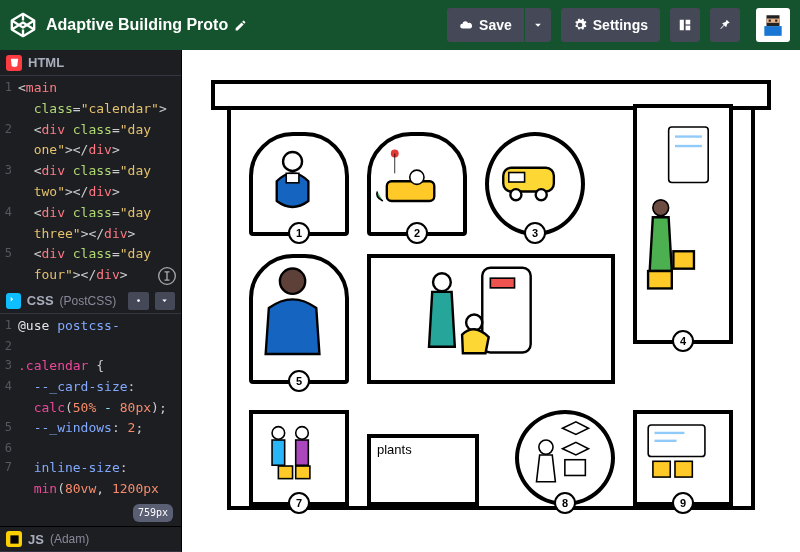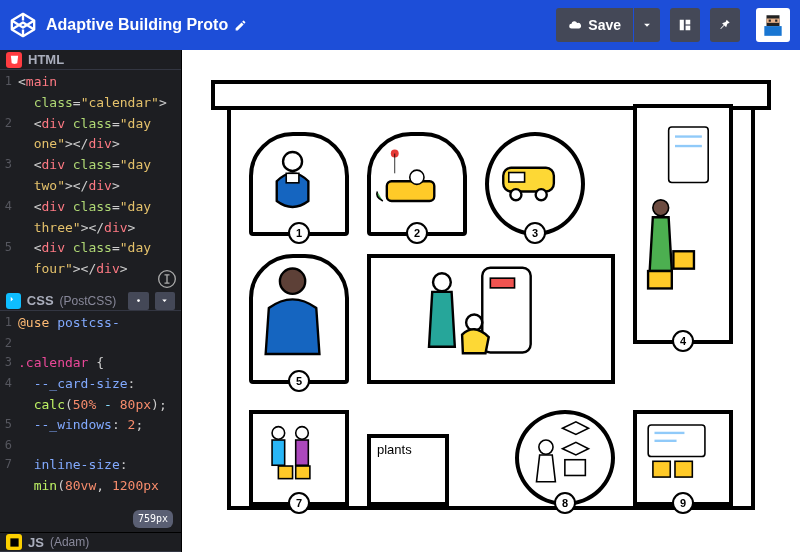--- a/index.html
+++ b/index.html
@@ -1,20 +1,20 @@
 <!DOCTYPE html>
 <html><head>
 <meta charset="utf-8">
 <style>
   * { box-sizing: border-box; margin: 0; padding: 0; }
   html, body { width: 800px; height: 552px; overflow: hidden; font-family: -apple-system, BlinkMacSystemFont, "Segoe UI", sans-serif; background: #131417; color: #e4e4e7; }
   .app { display: flex; flex-direction: column; height: 100%; }
 
   
-  .header { display: flex; align-items: center; background: #1d4ed8; padding: 6px 10px; height: 50px; gap: 10px; }
+  .header { display: flex; align-items: center; background: #14532d; padding: 6px 10px; height: 50px; gap: 10px; }
   .logo { width: 26px; height: 26px; color: #fff; flex-shrink: 0; }
   .title-block { display: flex; flex-direction: column; line-height: 1.15; }
   .title-line { display: flex; align-items: center; gap: 6px; }
   .pen-title { font-size: 16px; font-weight: 700; color: #fff; }
   .edit-icon { width: 13px; height: 13px; color: #fff; }
   .author-line { display: flex; align-items: center; gap: 6px; font-size: 12px; color: #b7bbc8; }
   .pro-badge { background: #ffd500; color: #000; font-weight: 700; font-size: 9px; padding: 1px 4px; border-radius: 2px; }
   .header-spacer { flex: 1; }
   .hbtn { background: #444857; color: #fff; border: none; border-radius: 3px; height: 34px; display: inline-flex; align-items: center; gap: 6px; padding: 0 12px; font-size: 14px; font-weight: 600; cursor: pointer; }
   .hbtn.small { padding: 0 8px; }
@@ -23,21 +23,21 @@
   .btn-group .hbtn:first-child { border-top-right-radius: 0; border-bottom-right-radius: 0; margin-left: 32px; }
   .btn-group .hbtn:last-child { border-top-left-radius: 0; border-bottom-left-radius: 0; margin-left: 1px; padding: 0 6px; }
   .avatar { width: 34px; height: 34px; background: #fff; border-radius: 3px; margin-left: 6px; display: flex; align-items: center; justify-content: center; }
   .avatar svg { width: 26px; height: 26px; }
 
   
   .main { display: flex; flex: 1; min-height: 0; background: #2c303a; }
 
   
   .editors { width: 182px; display: flex; flex-direction: column; background: #1d1e22; border-right: 1px solid #000; }
-  .panel-head { display: flex; align-items: center; background: #1d1e22; border-bottom: 1px solid #333642; height: 20px; padding: 0 6px; gap: 6px; font-size: 13px; }
+  .panel-head { display: flex; align-items: center; background: #1d1e22; border-bottom: 1px solid #333642; height: 26px; padding: 0 6px; gap: 6px; font-size: 13px; }
   .panel-head.collapsed { border-top: 1px solid #000; }
   .lang-badge { width: 16px; height: 16px; border-radius: 3px; display: inline-flex; align-items: center; justify-content: center; }
   .lang-badge svg { width: 11px; height: 11px; }
   .lang-html { background: #ff3c41; }
   .lang-css  { background: #0ebeff; }
   .lang-js   { background: #fcd000; }
   .panel-title { font-weight: 700; color: #aaaebc; }
   .panel-sub { color: #88889a; font-size: 12px; }
   .panel-head .spacer { flex: 1; }
   .mini-btn { background: #444857; border: none; width: 22px; height: 18px; border-radius: 2px; display: inline-flex; align-items: center; justify-content: center; cursor: pointer; }
@@ -47,22 +47,22 @@
   .code-line { display: flex; white-space: pre-wrap; word-break: break-all; }
   .gutter { width: 18px; text-align: right; color: #56575f; padding-right: 6px; flex-shrink: 0; user-select: none; font-size: 12px; }
   .code-text { flex: 1; padding-right: 12px; }
   .tok-tag    { color: #ff7a84; }
   .tok-attr   { color: #b0d975; }
   .tok-val    { color: #e4c16b; }
   .tok-punc   { color: #ccc; }
   .tok-var    { color: #82aaff; }
   .tok-num    { color: #f78c6c; }
   .tok-sel    { color: #ec4899; }
-  .tok-at     { color: #fdba74; }
-  .tok-fn     { color: #bef264; }
+  .tok-at     { color: #e5e5e5; }
+  .tok-fn     { color: #ec4899; }
   .tok-op     { color: #89ddff; }
 
   .cursor-badge { position: absolute; bottom: 4px; right: 8px; background: #5a5f73; color: #fff; font-size: 10px; padding: 1px 5px; border-radius: 6px; }
   .ibeam { position: absolute; width: 20px; height: 20px; color: #999; }
 
   
   .preview { flex: 1; background: #fff; display: flex; justify-content: center; padding: 30px 10px 0 10px; overflow: hidden; }
   .building { width: 560px; }
   .roof { border: 4px solid #000; height: 30px; background: #fff; }
   .body { border: 4px solid #000; border-top: none; margin: 0 16px; padding: 22px 18px 0 18px; display: flex; flex-direction: column; gap: 18px; }
@@ -74,21 +74,21 @@
   .scene svg { width: 86%; height: 86%; }
 
   
   .row1 .win { width: 100px; height: 104px; }
   .row1 .gap-fill { flex: 1; }
   .row2 .win.a { width: 100px; height: 130px; }
   .row2 .win.b { flex: 1; height: 130px; }
   .row2 .win.c { width: 100px; height: 240px; margin-top: -150px; }
   .row3 { margin-top: 8px; }
   .row3 .win { width: 100px; height: 96px; }
-  .row3 .plant-box { width: 82px; height: 72px; border: 4px solid #000; background: #fff; align-self: flex-end; padding: 4px 6px; font-size: 13px; color: #000; }
+  .row3 .plant-box { width: 112px; height: 72px; border: 4px solid #000; background: #fff; align-self: flex-end; padding: 4px 6px; font-size: 13px; color: #000; }
   .row3 .gap-sm { flex: 1; }
 
 </style>
 </head>
 <body>
 
 <div class="app">
 
   <div class="header">
     <span class="logo">
@@ -114,20 +114,26 @@
             <path d="M19 18H6a4 4 0 010-8 5 5 0 019.6-1.5A4 4 0 0119 18z"></path>
           </svg>
         <span>Save</span>
       </button>
       <button class="hbtn">
         <svg viewBox="0 0 24 24" fill="currentColor">
             <path d="M7 10l5 5 5-5z"></path>
           </svg>
       </button>
     </div>
+    <button class="hbtn">
+      <svg viewBox="0 0 24 24" fill="currentColor">
+          <path d="M12 8a4 4 0 100 8 4 4 0 000-8zm9 4l2 1-1 3-2-1a8 8 0 01-2 2l1 2-3 1-1-2a8 8 0 01-3 0l-1 2-3-1 1-2a8 8 0 01-2-2l-2 1-1-3 2-1a8 8 0 010-3l-2-1 1-3 2 1a8 8 0 012-2l-1-2 3-1 1 2a8 8 0 013 0l1-2 3 1-1 2a8 8 0 012 2l2-1 1 3-2 1a8 8 0 010 3z"></path>
+        </svg>
+      <span>Settings</span>
+    </button>
     <button class="hbtn small">
       <svg viewBox="0 0 24 24" fill="currentColor">
           <rect x="3" y="3" width="7" height="18"></rect>
           <rect x="13" y="3" width="8" height="8"></rect>
           <rect x="13" y="13" width="8" height="8"></rect>
         </svg>
     </button>
     <button class="hbtn small">
       <svg viewBox="0 0 24 24" fill="currentColor">
           <path d="M14 2l6 6-4 2-2 6-3-3-6 6-1-1 6-6-3-3 6-2 2-4z"></path>

